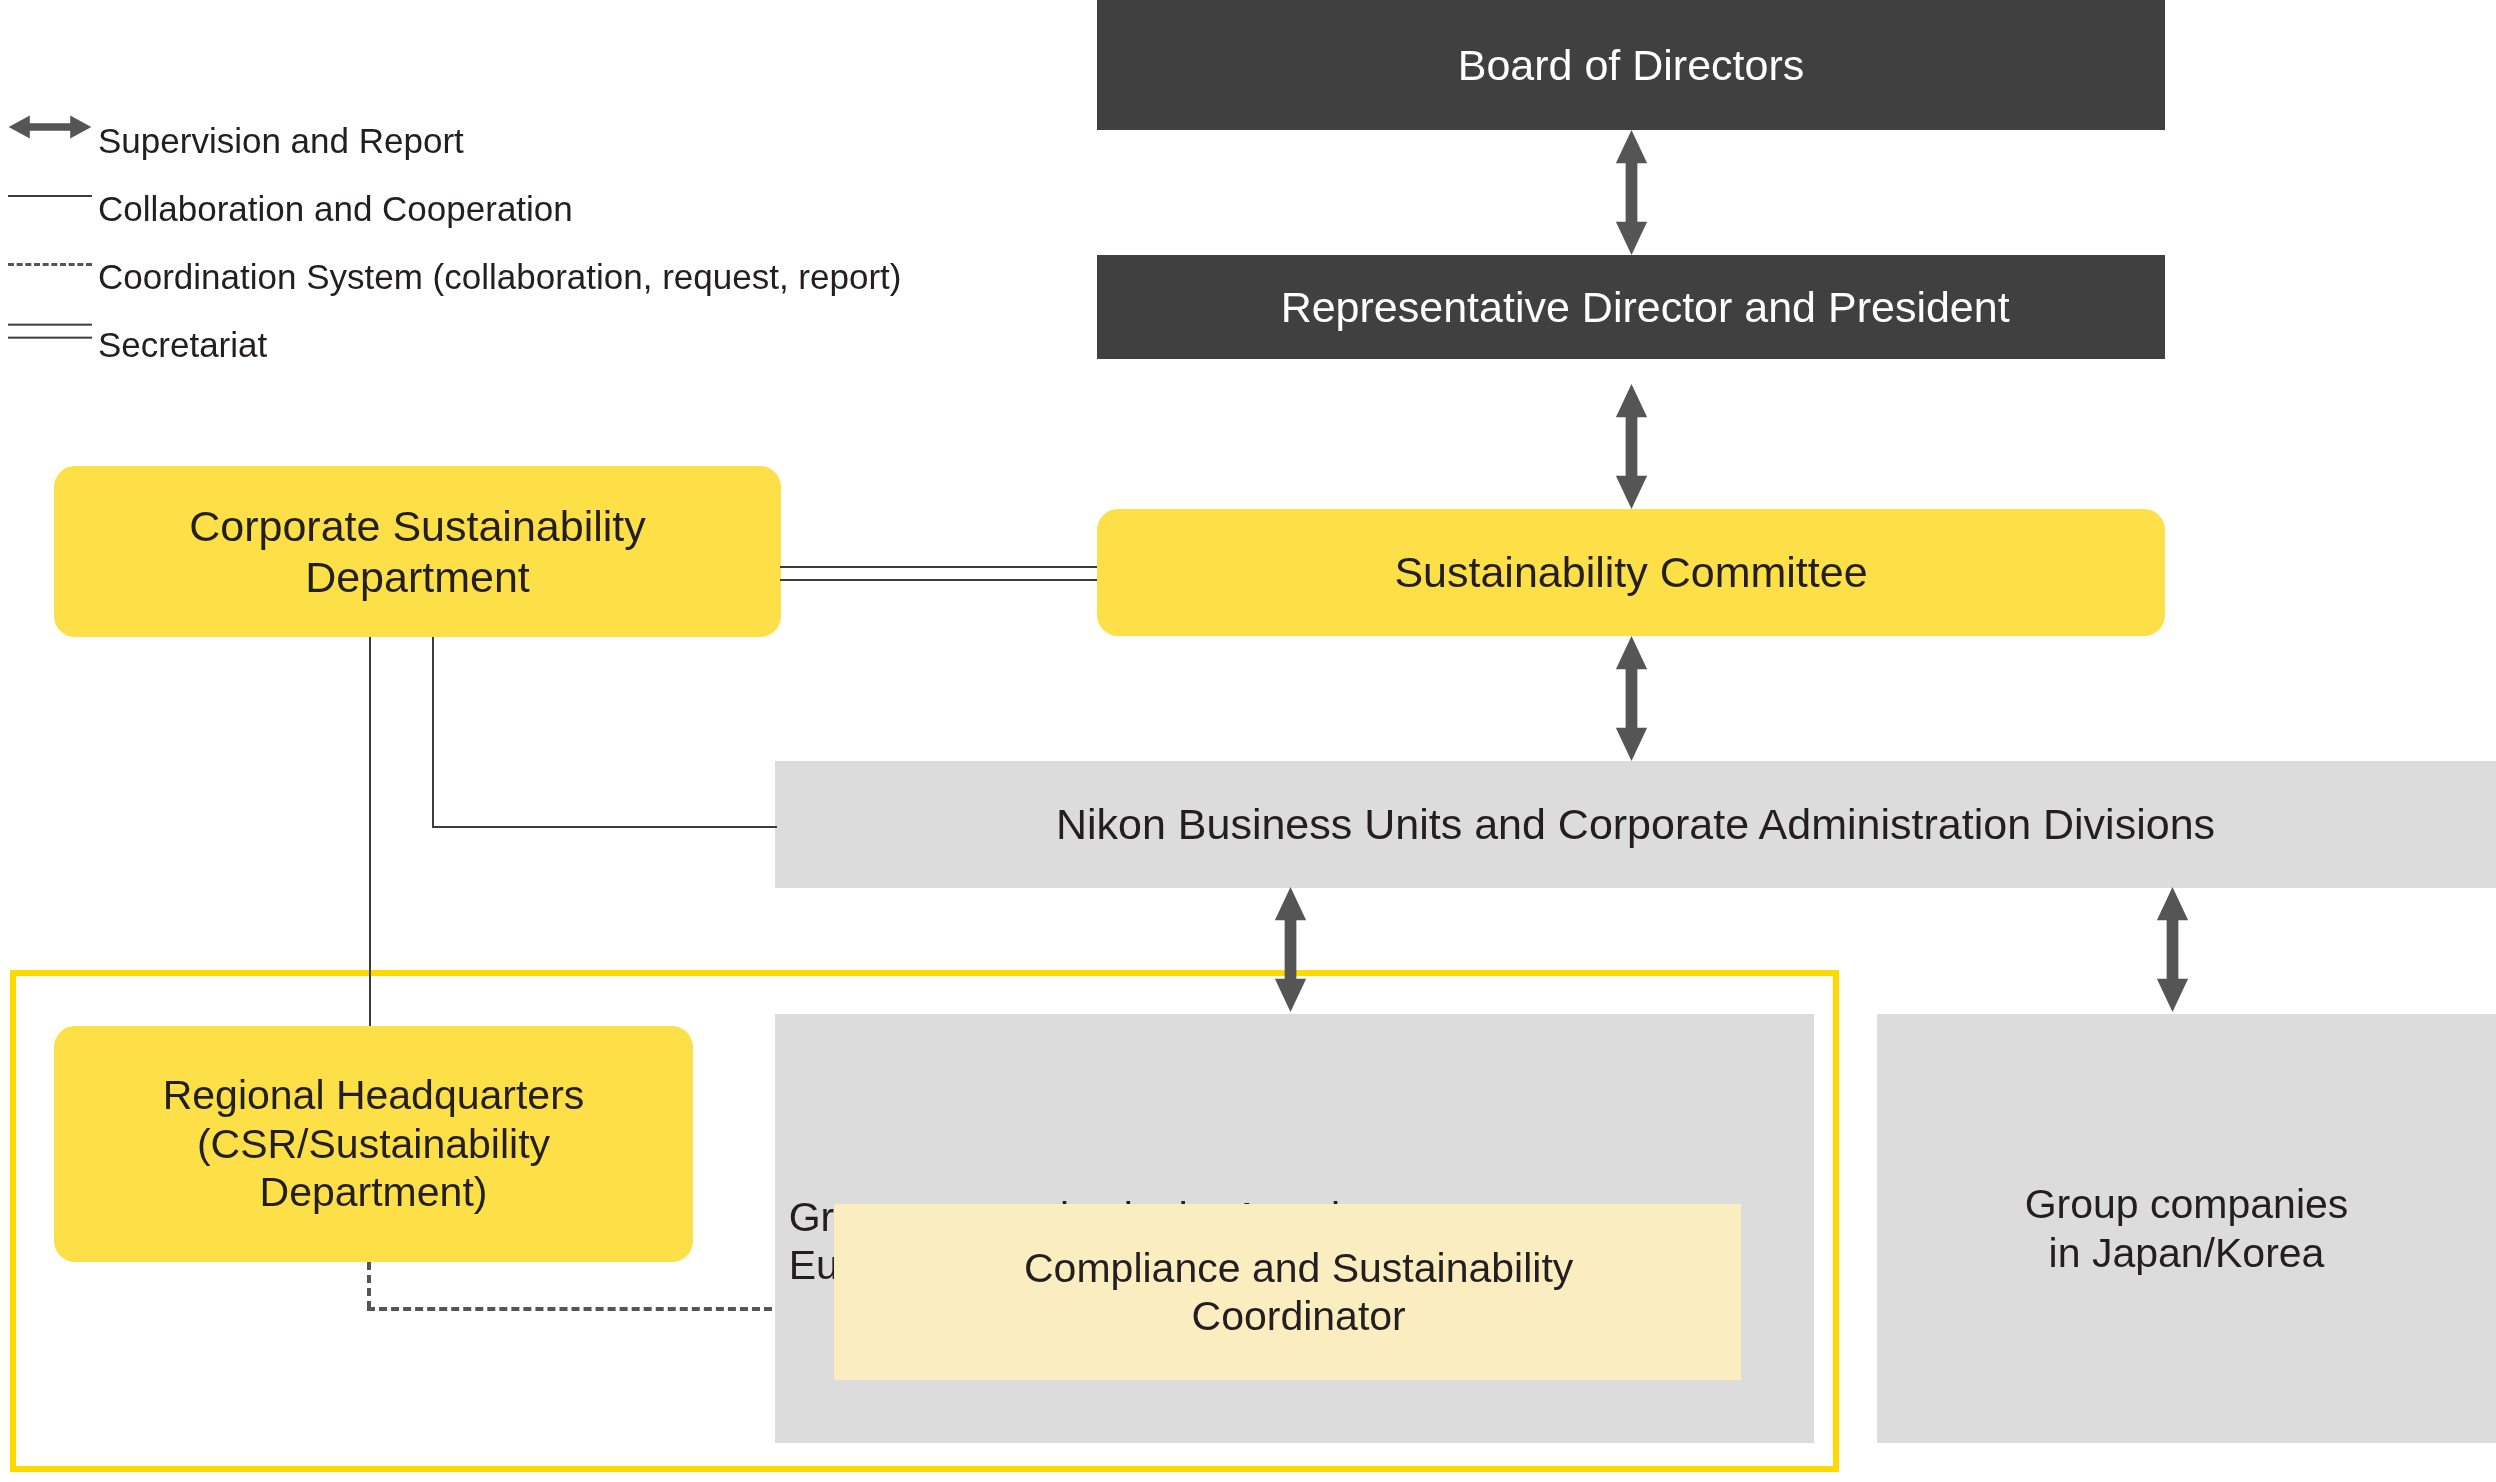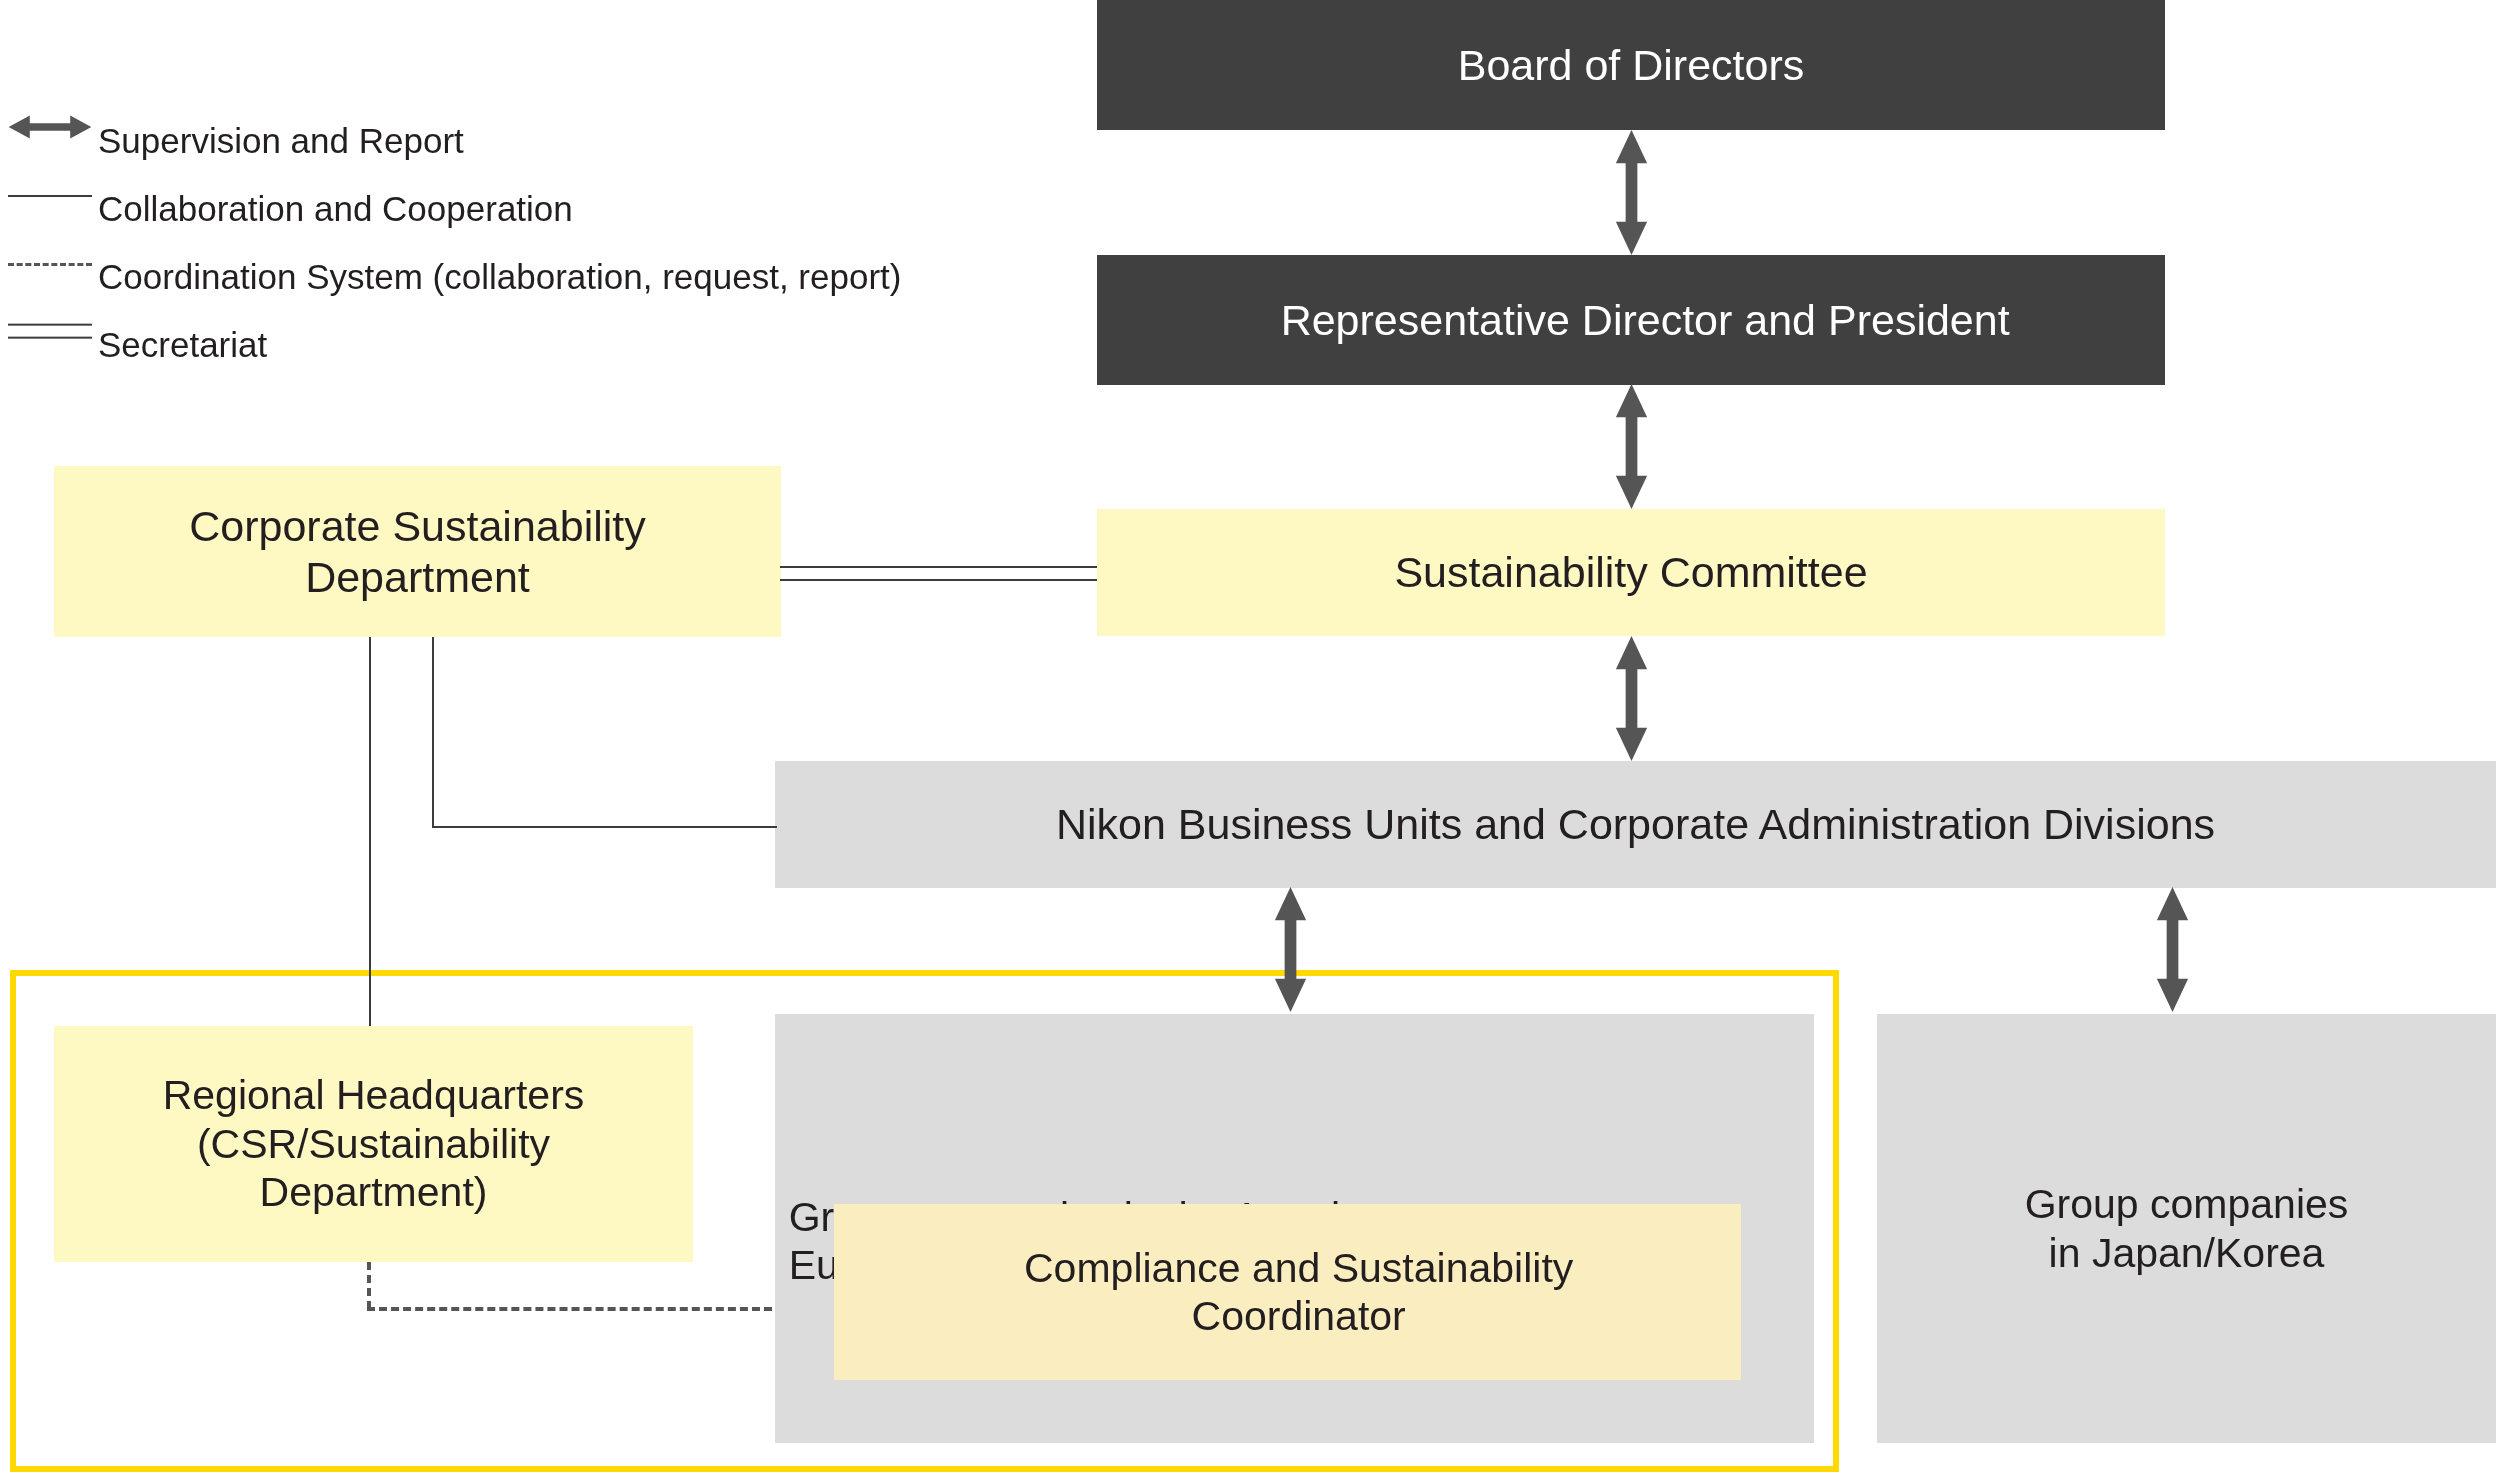--- a/index.html
+++ b/index.html
@@ -23,21 +23,21 @@
     position: absolute;
     display: flex;
     align-items: center;
     justify-content: center;
     text-align: center;
     line-height: 1.18;
     box-sizing: border-box;
     padding: 3.9px 13.7px;
   }
   .box-dark  { background: #404040; color: #ffffff; }
-  .box-yellow{ background: #fef9c3; color: #231f20; }
+  .box-yellow{ background: #fde047; color: #231f20; border-radius: 21px; }
   .box-gray  { background: #dcdcdc; color: #231f20; }
   .box-pale  { background: #faeec0; color: #231f20; padding-left: 36px; }
 
   .label-top {
     align-items: flex-start;
     padding-top: 29px;
   }
 
   
   #legend {
@@ -185,21 +185,21 @@
   <div id="region-outline"></div>
 
   <div class="box box-dark" style="left:1097px; top:0px; width:1068px; height:130px; font-size:43px;">
     <span>Board of Directors</span>
   </div>
 
   <svg class="arrow-v" style="left:1609px; top:130px; width:45px; height:125px;" viewBox="0 0 46 128">
     <polygon points="23,0 39,34 29,34 29,94 39,94 23,128 7,94 17,94 17,34 7,34" fill="#555555"></polygon>
   </svg>
 
-  <div class="box box-dark" style="left:1097px; top:255px; width:1068px; height:130px; font-size:43px;padding-left:42px;">
+  <div class="box box-dark" style="left:1097px; top:255px; width:1068px; height:104px; font-size:43px;padding-left:42px;">
     <span>Representative Director and President</span>
   </div>
 
   <svg class="arrow-v" style="left:1609px; top:384px; width:45px; height:125px;" viewBox="0 0 46 128">
     <polygon points="23,0 39,34 29,34 29,94 39,94 23,128 7,94 17,94 17,34 7,34" fill="#555555"></polygon>
   </svg>
 
   <div class="box box-yellow" style="left:1097px; top:509px; width:1068px; height:127px; font-size:43px;">
     <span>Sustainability Committee</span>
   </div>

